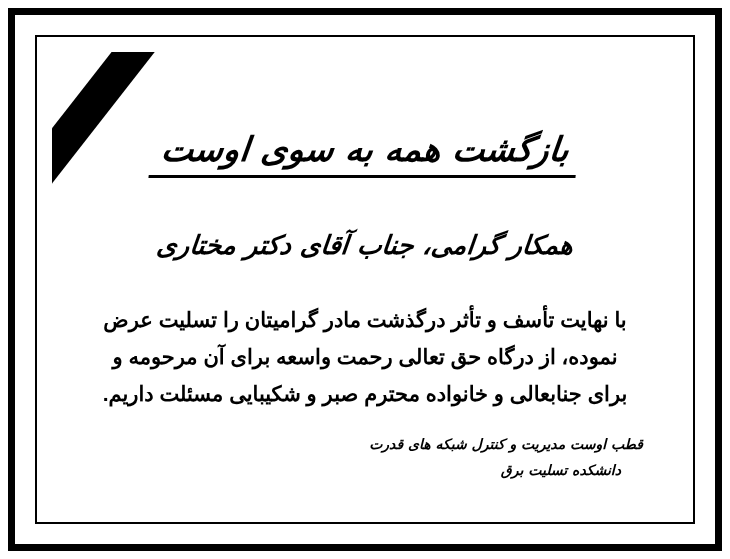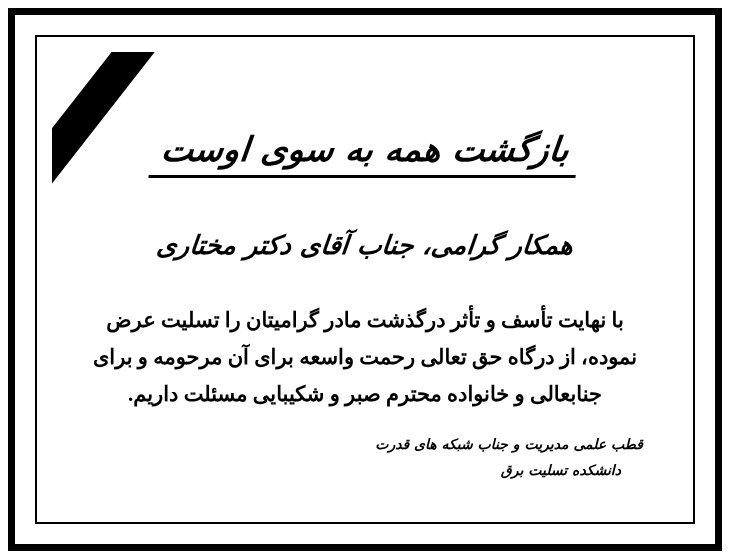--- a/index.html
+++ b/index.html
@@ -80,21 +80,21 @@
     margin-top: 52px;
     font-family: "DejaVu Serif", serif;
     font-size: 26px;
     font-weight: 600;
     font-style: italic;
     color: #000000;
     transform: skewX(-6deg);
   }
   .body-text {
     margin-top: 42px;
-    font-family: Liberation Serif, serif;
+    font-family: Liberation Sans, sans-serif;
     font-size: 21px;
     font-weight: 700;
     line-height: 1.75;
     color: #000000;
     padding: 0 14px;
   }
   .signature {
     position: absolute;
     right: 10px;
     bottom: 2px;
@@ -128,20 +128,20 @@
       <div class="content">
         <div>
           <div class="headline">بازگشت همه به سوی اوست</div>
         </div>
 
         <div class="addressee">همکار گرامی، جناب آقای دکتر مختاری</div>
 
         <div class="body-text">با نهایت تأسف و تأثر درگذشت مادر گرامیتان را تسلیت عرض نموده، از درگاه حق تعالی رحمت واسعه برای آن مرحومه و برای جنابعالی و خانواده محترم صبر و شکیبایی مسئلت داریم.</div>
 
         <div class="signature">
-          <div class="sig-line">قطب علمی مدیریت و جناب شبکه های قدرت</div>
+          <div class="sig-line">قطب اوست مدیریت و کنترل شبکه های قدرت</div>
           <div class="sig-line second">دانشکده تسلیت برق</div>
         </div>
       </div>
 
     </div>
   </div>
 </div>
 
 </body></html>

